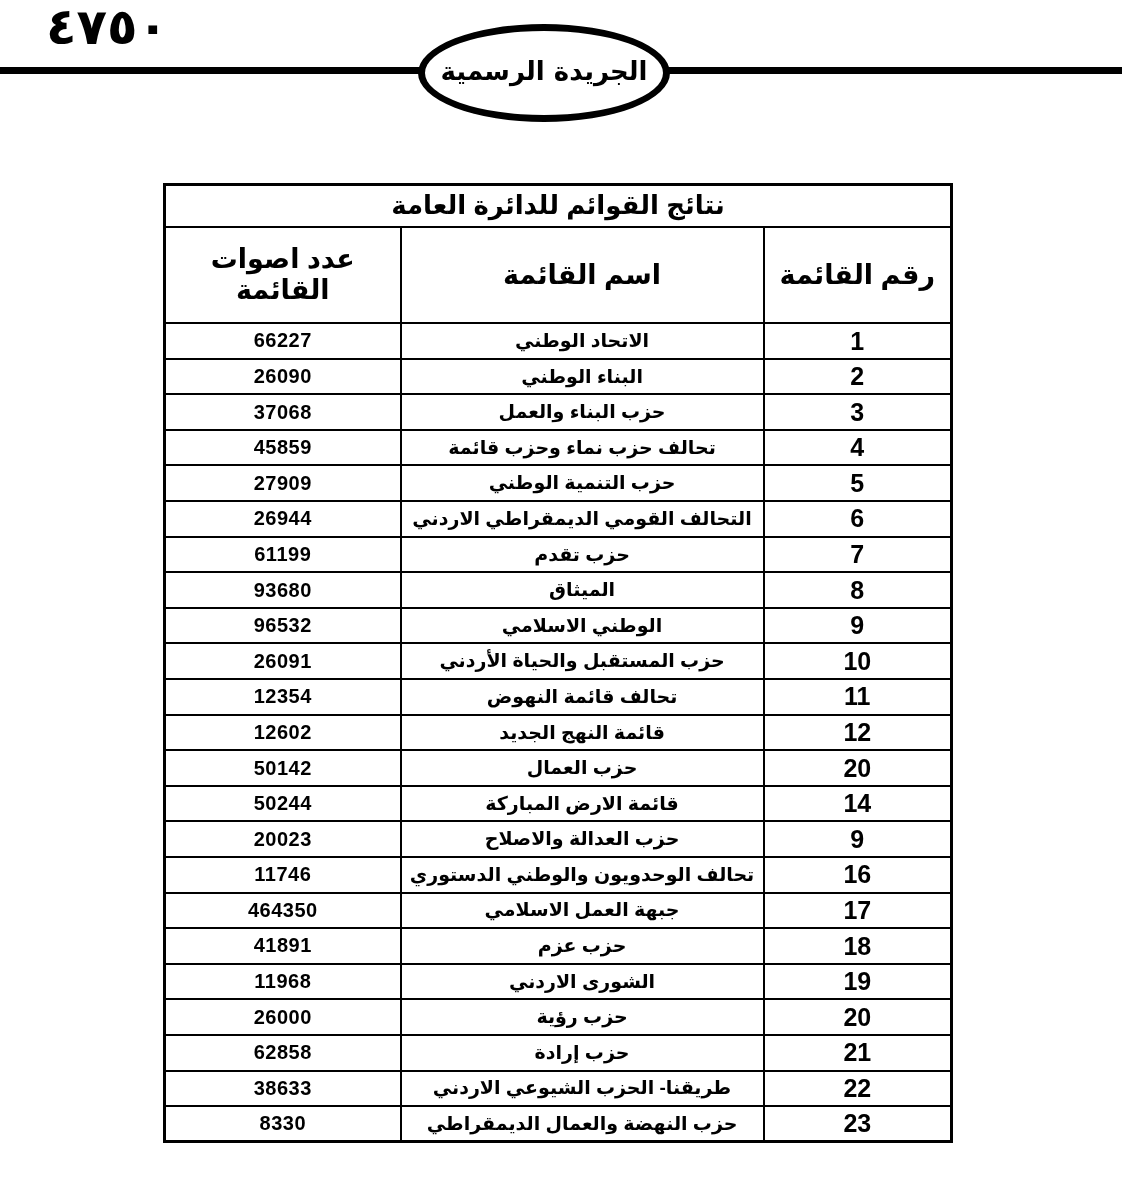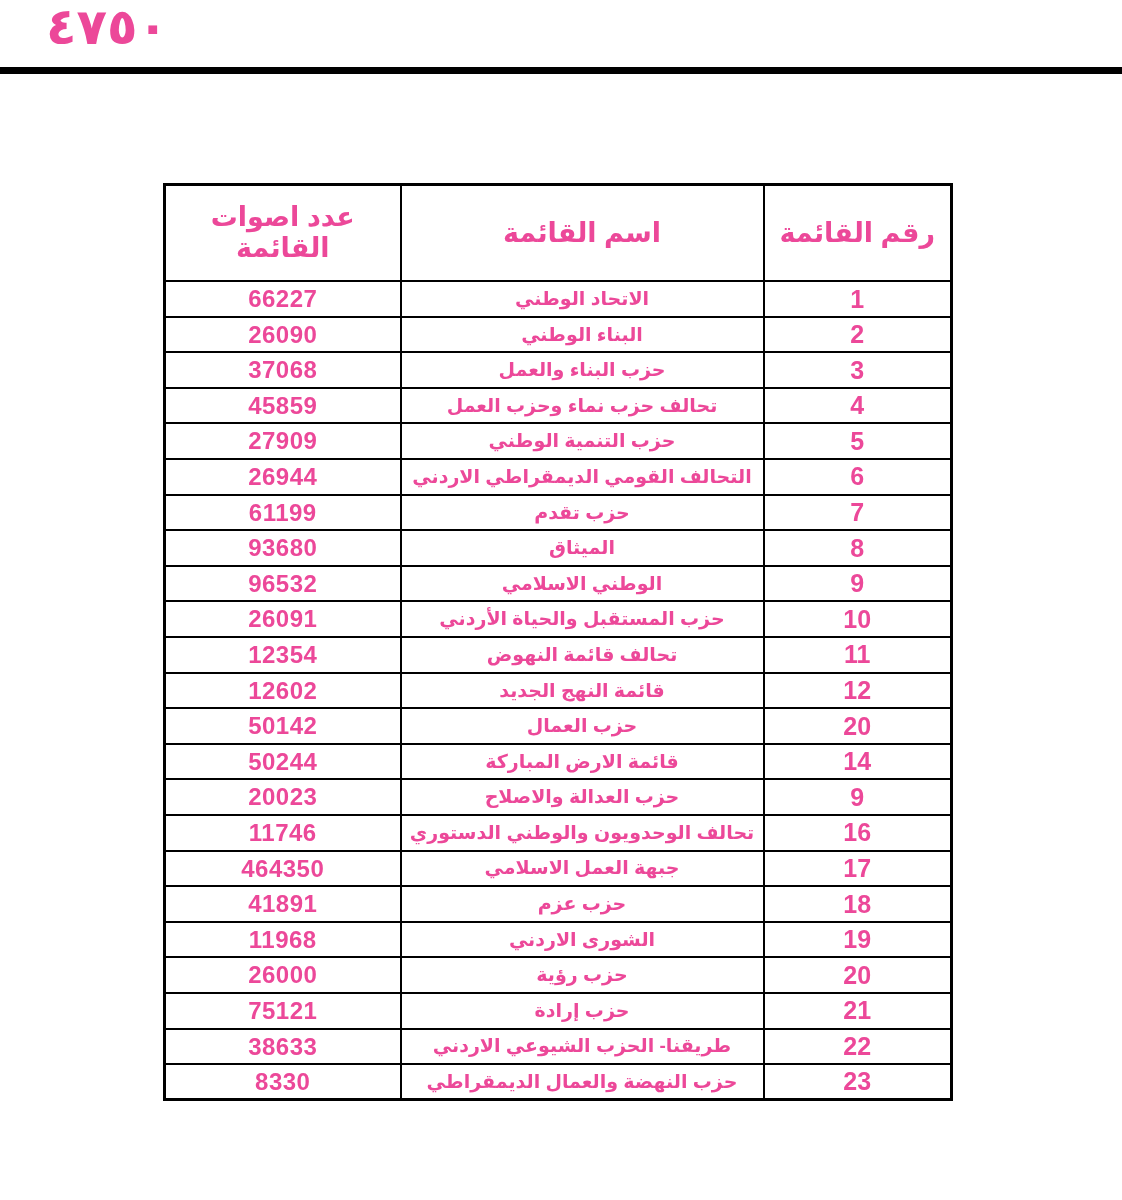--- a/index.html
+++ b/index.html
@@ -1,20 +1,20 @@
 <!DOCTYPE html>
 <html lang="ar"><head>
 <meta charset="utf-8">
 <style>
   html,body { margin:0; padding:0; background:#ffffff; }
   .page {
     position:relative;
     width:1122px; height:1200px;
     background:#ffffff;
-    color:#ec4899;
+    color:#000000;
     font-family:"Liberation Sans","DejaVu Sans",sans-serif;
     overflow:hidden;
   }
 
   
   .page-number {
     position:absolute; top:0px; left:46px;
     font-family:"DejaVu Sans",sans-serif;
     font-size:50px; font-weight:bold;
     letter-spacing:10px;
@@ -74,39 +74,45 @@
   .header-row th {
     height:84px;
     font-size:27px; font-weight:bold;
   }
   .votes-header-inner {
     max-width:180px; margin:16px auto;
   }
   .data-row { height:35.6px; }
   .cell-number { font-size:25px; font-weight:bold; }
   .cell-name   { font-size:19px; font-weight:bold; }
-  .cell-votes  { font-size:24px; font-weight:bold; letter-spacing:0.5px; }
+  .cell-votes  { font-size:20px; font-weight:bold; letter-spacing:0.5px; }
 </style>
 </head>
 <body>
 
 <div class="page">
 
   <div class="page-number">٤٧٥٠</div>
 
   <div class="rule"></div>
 
+  <div class="gazette-oval">
+    <span class="gazette-label">الجريدة الرسمية</span>
+  </div>
 
   <table class="results-table">
     <colgroup>
       <col class="col-number">
       <col class="col-name">
       <col class="col-votes">
     </colgroup>
     <thead>
+      <tr class="title-row">
+        <td colspan="3">نتائج القوائم للدائرة العامة</td>
+      </tr>
       <tr class="header-row">
         <th>رقم القائمة</th>
         <th>اسم القائمة</th>
         <th>
           <div class="votes-header-inner">عدد اصوات القائمة</div>
         </th>
       </tr>
     </thead>
     <tbody>
         <tr class="data-row">
@@ -119,21 +125,21 @@
     <td class="cell-name">البناء الوطني</td>
     <td class="cell-votes">26090</td>
   </tr>
         <tr class="data-row">
     <td class="cell-number">3</td>
     <td class="cell-name">حزب البناء والعمل</td>
     <td class="cell-votes">37068</td>
   </tr>
         <tr class="data-row">
     <td class="cell-number">4</td>
-    <td class="cell-name">تحالف حزب نماء وحزب العمل</td>
+    <td class="cell-name">تحالف حزب نماء وحزب قائمة</td>
     <td class="cell-votes">45859</td>
   </tr>
         <tr class="data-row">
     <td class="cell-number">5</td>
     <td class="cell-name">حزب التنمية الوطني</td>
     <td class="cell-votes">27909</td>
   </tr>
         <tr class="data-row">
     <td class="cell-number">6</td>
     <td class="cell-name">التحالف القومي الديمقراطي الاردني</td>
@@ -205,21 +211,21 @@
     <td class="cell-votes">11968</td>
   </tr>
         <tr class="data-row">
     <td class="cell-number">20</td>
     <td class="cell-name">حزب رؤية</td>
     <td class="cell-votes">26000</td>
   </tr>
         <tr class="data-row">
     <td class="cell-number">21</td>
     <td class="cell-name">حزب إرادة</td>
-    <td class="cell-votes">75121</td>
+    <td class="cell-votes">62858</td>
   </tr>
         <tr class="data-row">
     <td class="cell-number">22</td>
     <td class="cell-name">طريقنا- الحزب الشيوعي الاردني</td>
     <td class="cell-votes">38633</td>
   </tr>
         <tr class="data-row">
     <td class="cell-number">23</td>
     <td class="cell-name">حزب النهضة والعمال الديمقراطي</td>
     <td class="cell-votes">8330</td>

